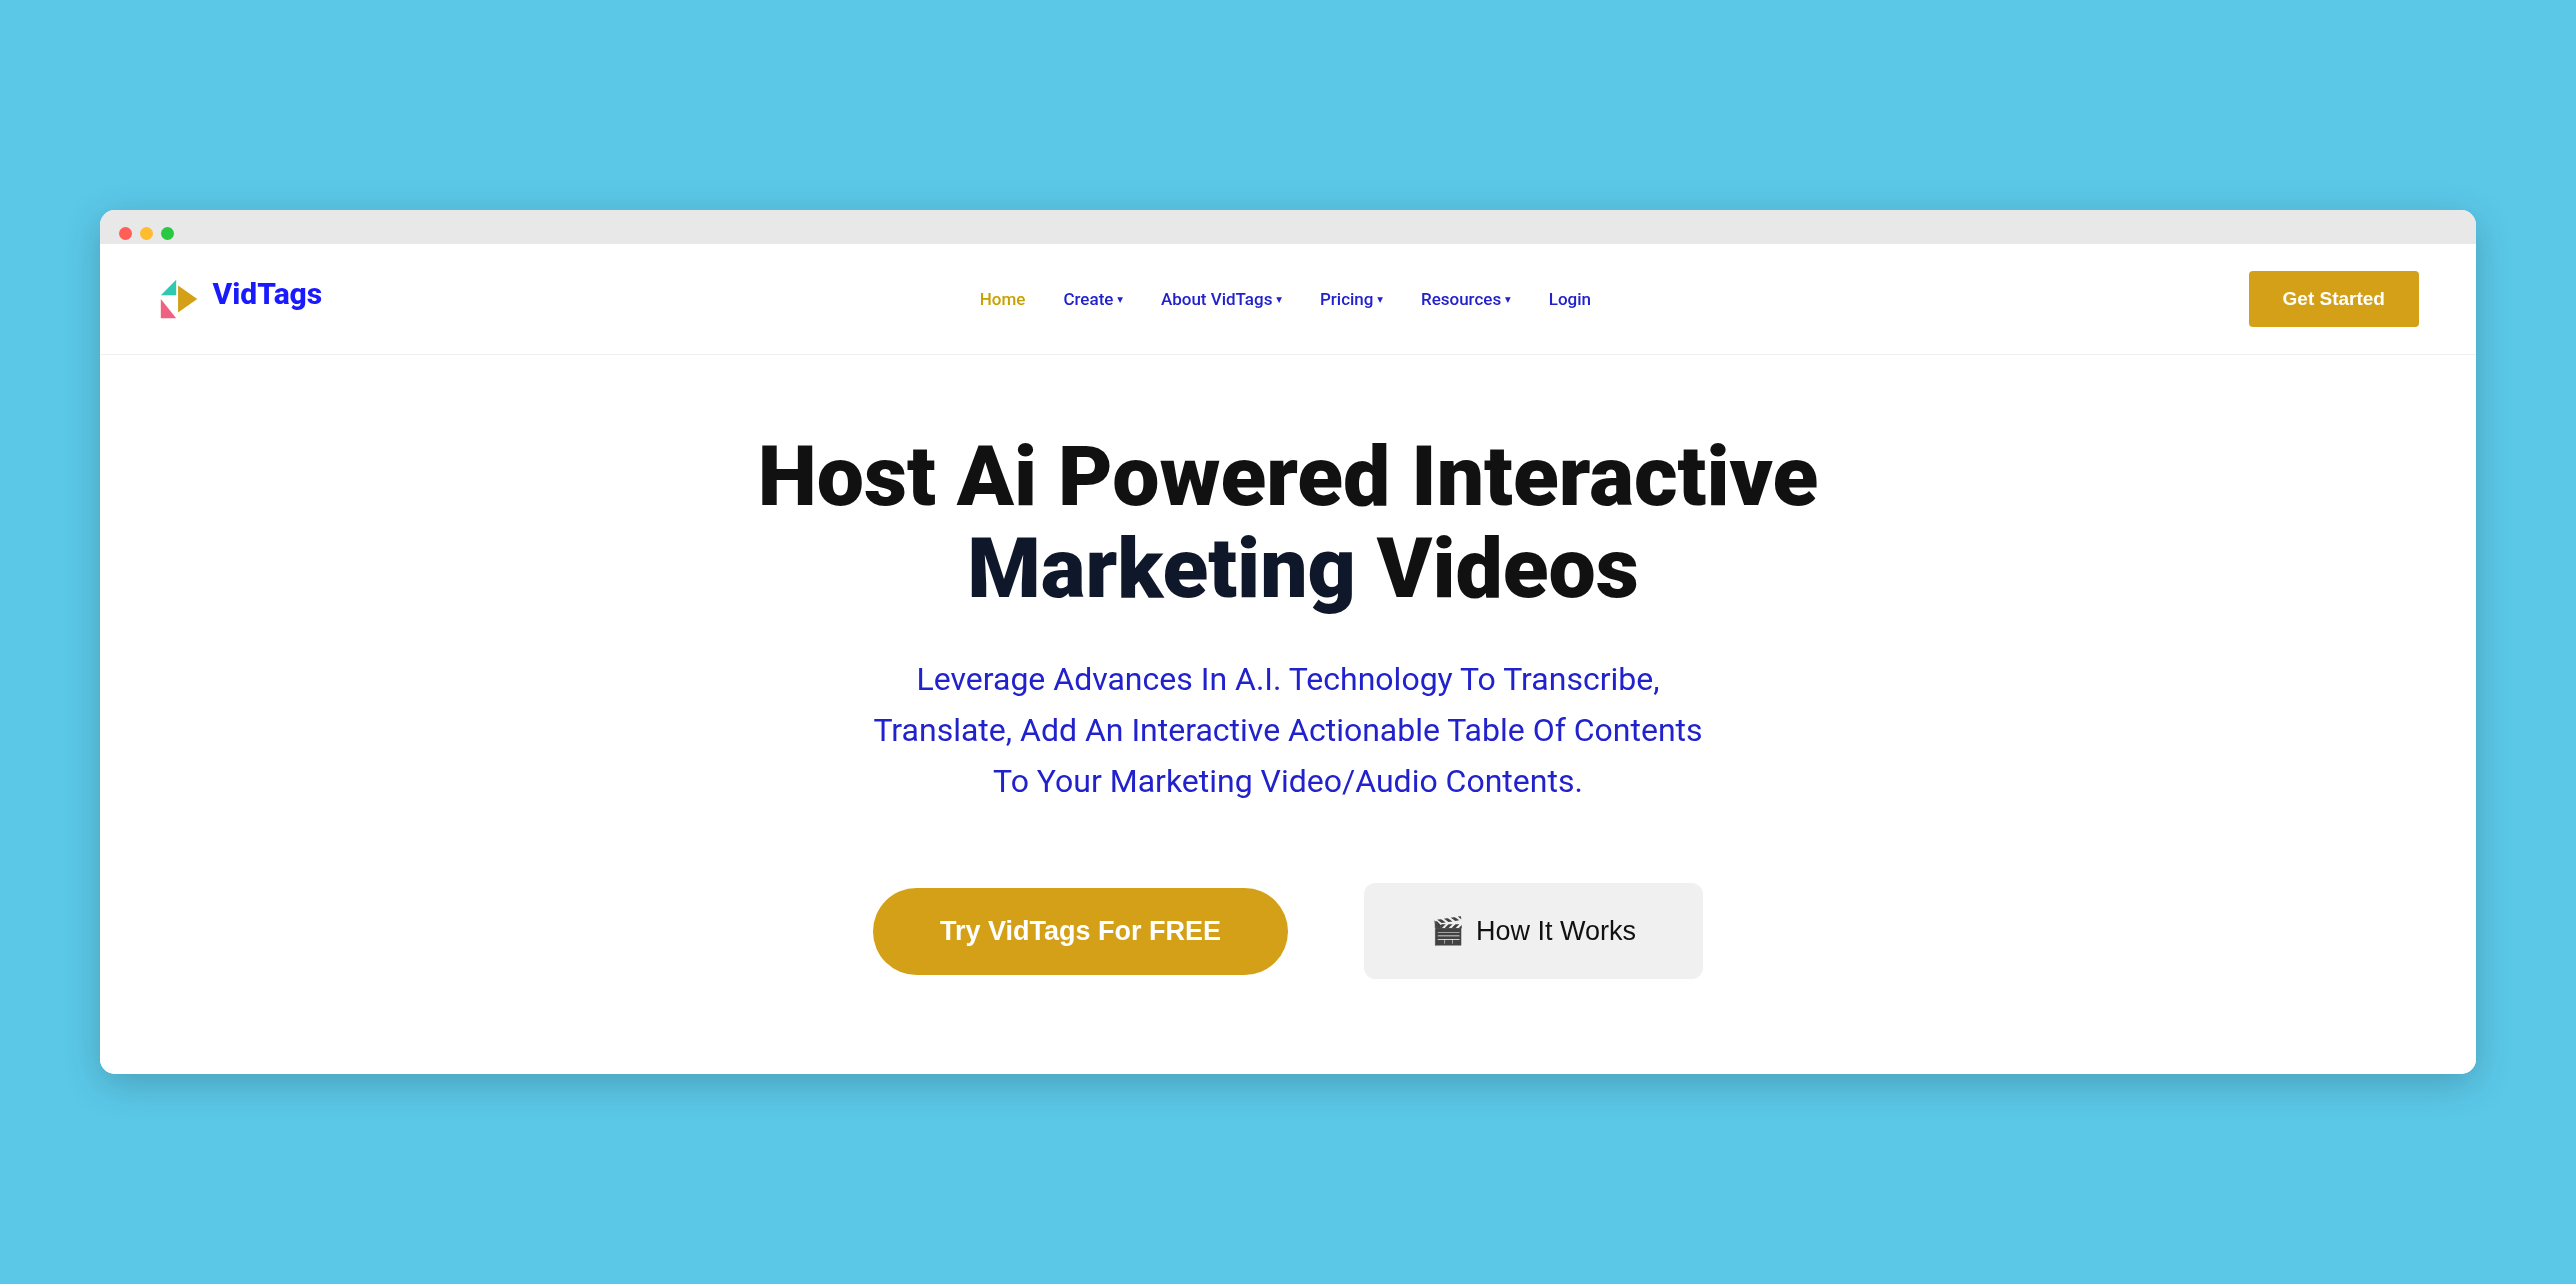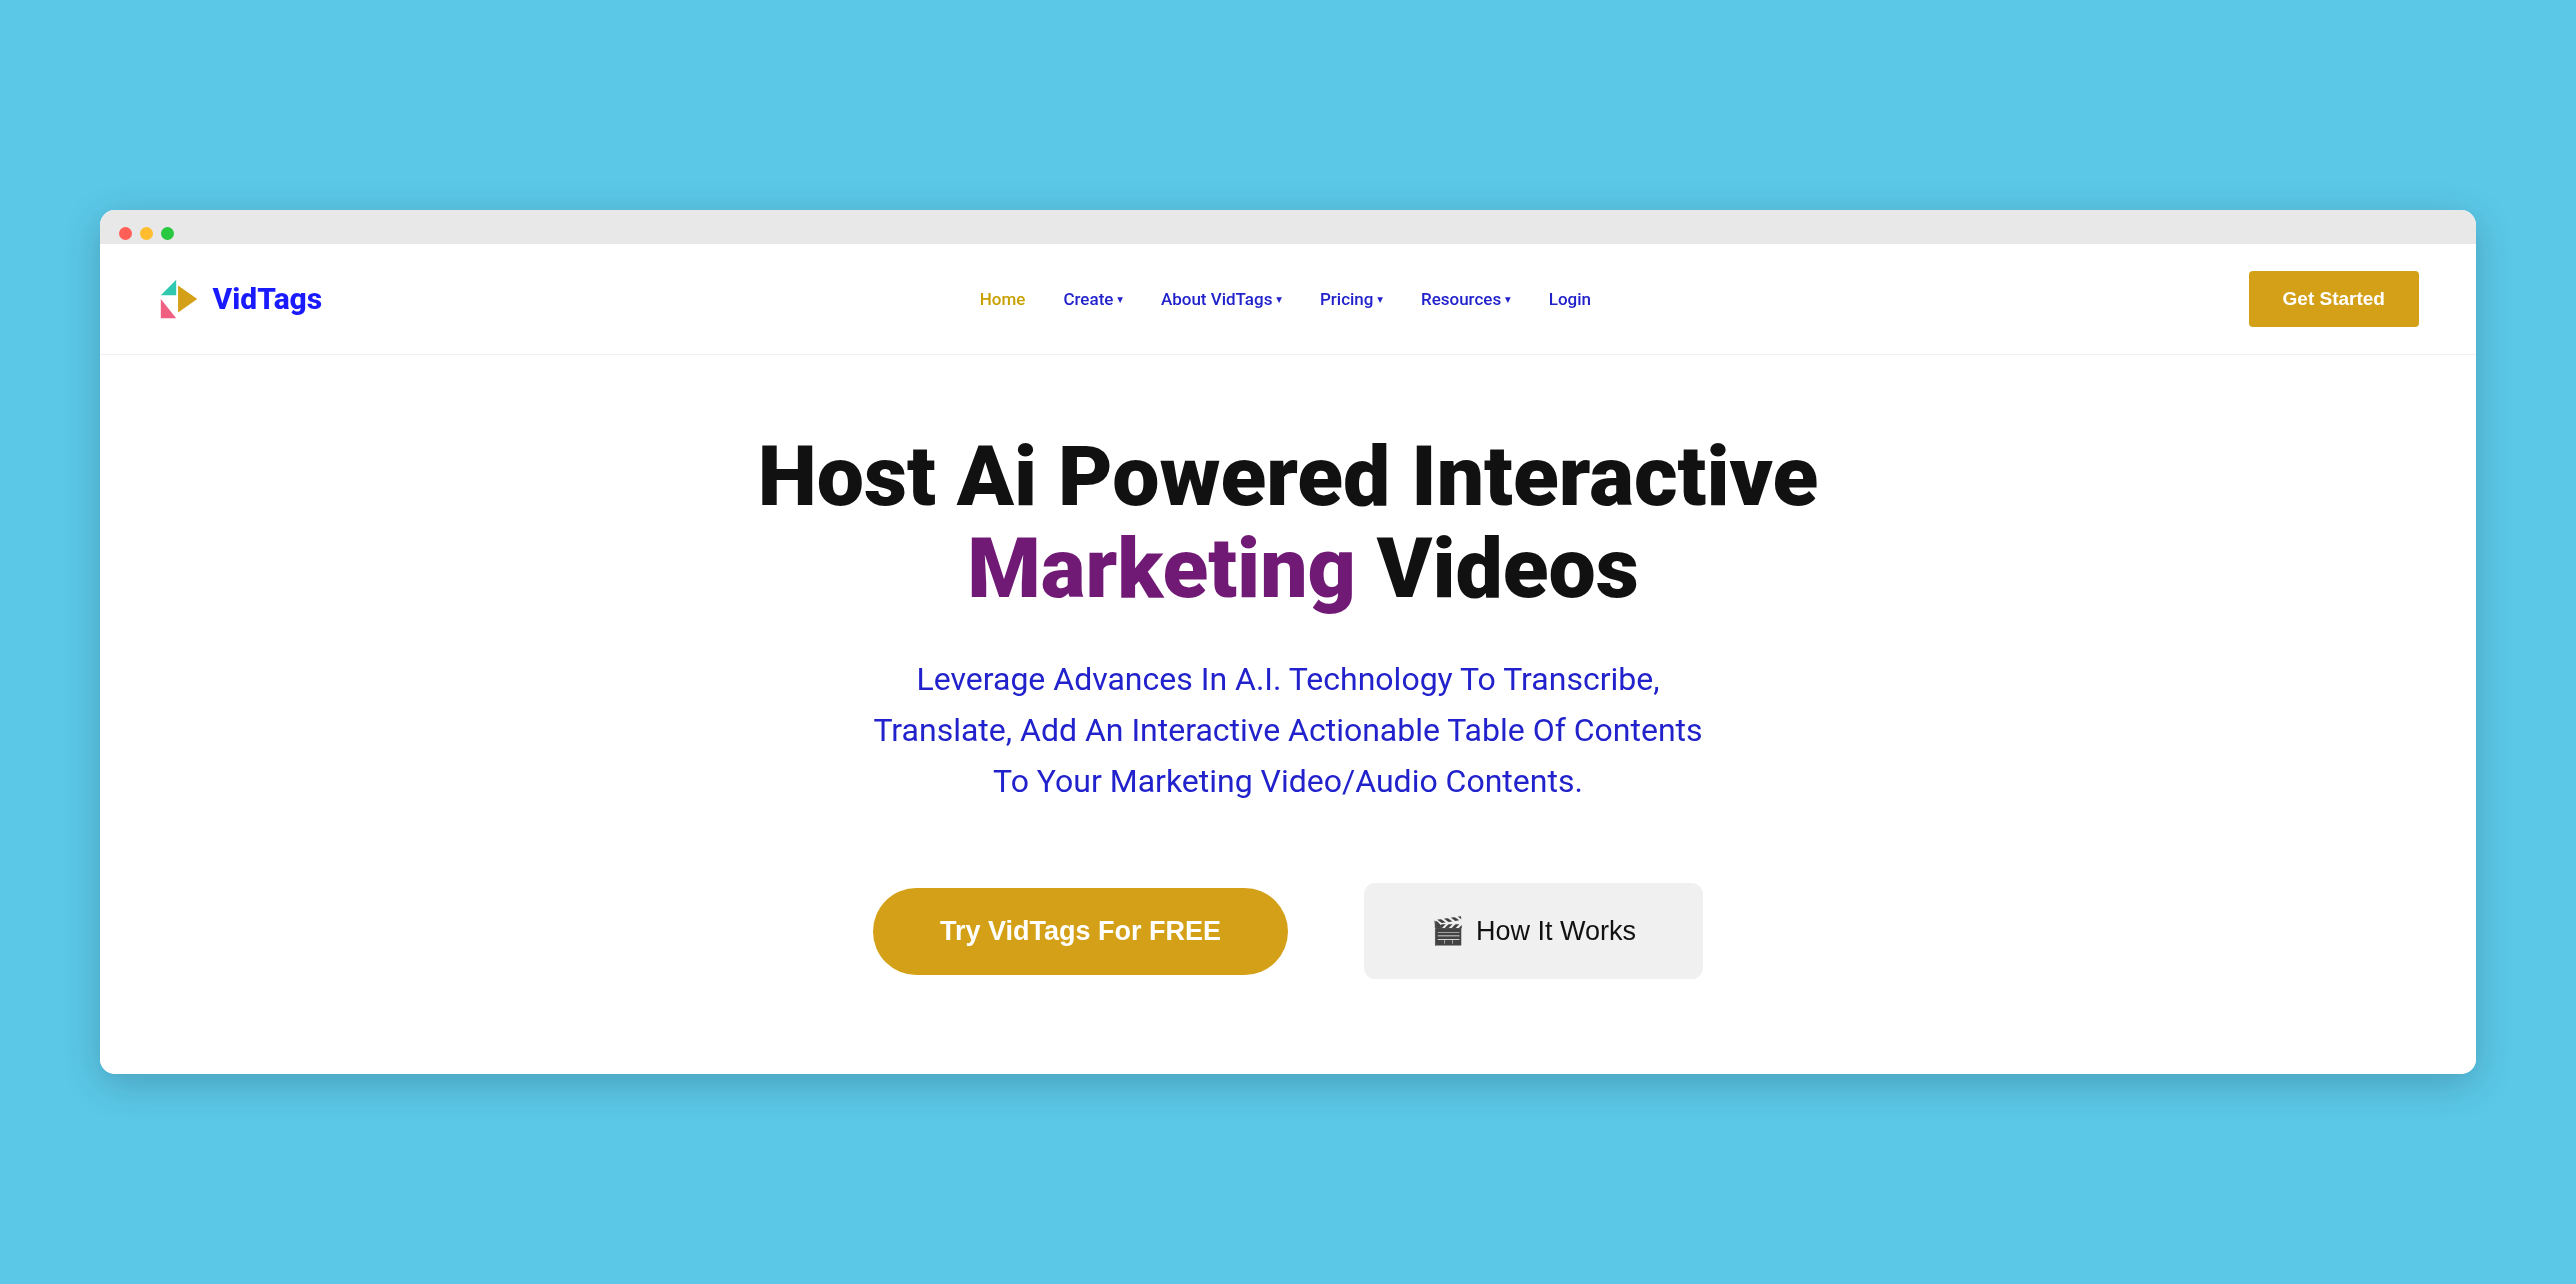--- a/index.html
+++ b/index.html
@@ -61,21 +61,20 @@
     .navbar {
       display: flex;
       align-items: center;
       justify-content: space-between;
       padding: 27px 57px;
       border-bottom: 1px solid #f0f0f0;
     }
 
     .logo {
       display: flex;
-      align-items: center;
       gap: 9.5px;
       text-decoration: none;
     }
 
     .logo-text {
       font-size: 30px;
       font-weight: 800;
       color: #1a1aff;
     }
 
@@ -129,21 +128,21 @@
 
     .hero-title {
       font-size: 84px;
       font-weight: 900;
       color: #111111;
       line-height: 1.1;
       margin-bottom: 38px;
     }
 
     .hero-title .highlight {
-      color: #701a75;
+      color: #0f172a;
       margin-left: 30px;
     }
 
     .hero-subtitle {
       font-size: 32px;
       color: #2222cc;
       font-weight: 400;
       max-width: 855px;
       margin: 0 auto 76px auto;
       line-height: 1.6;

